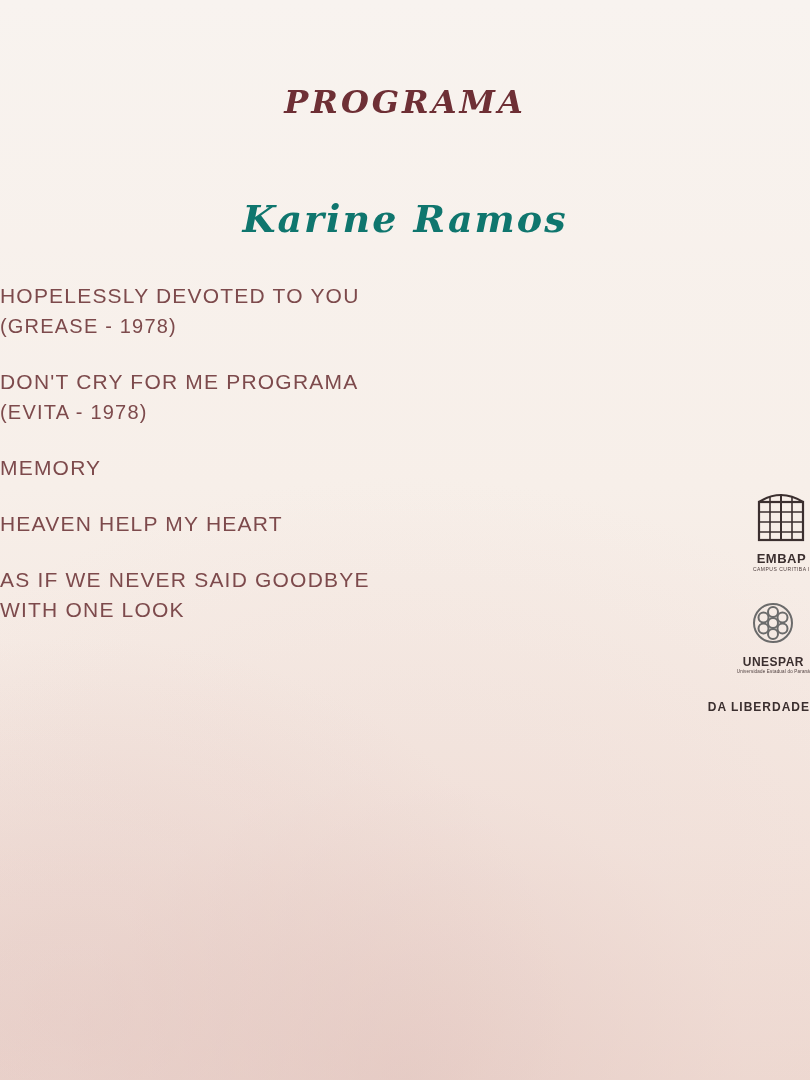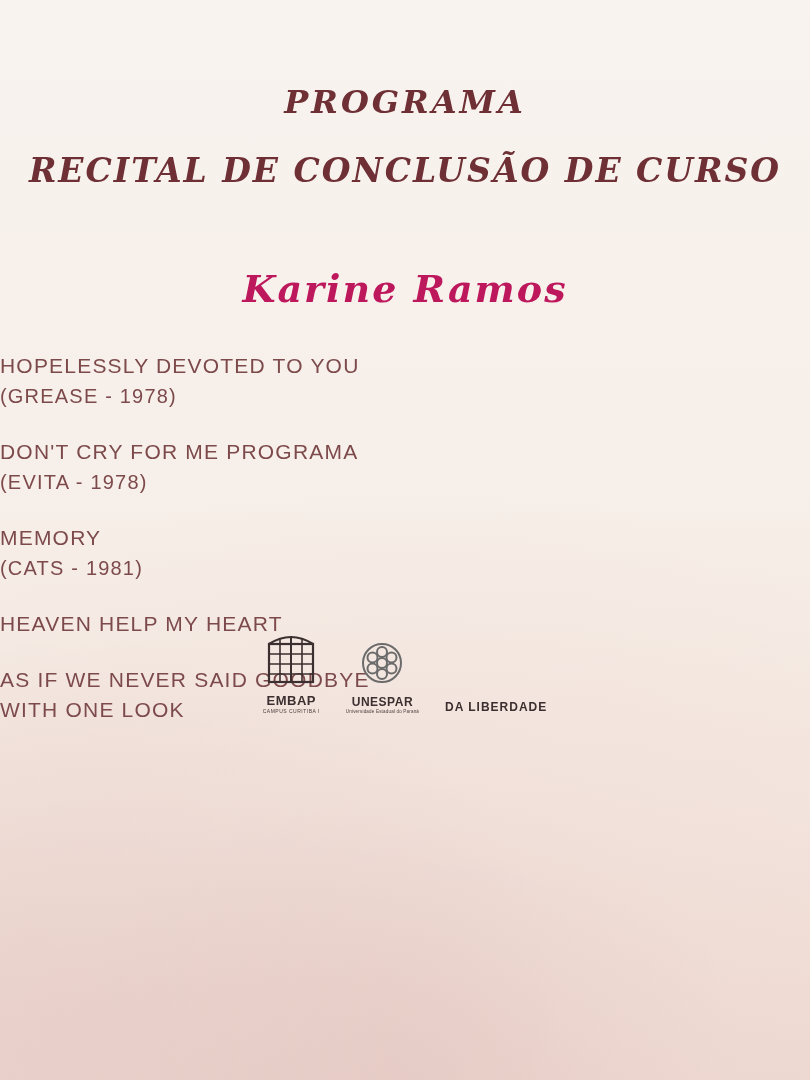--- a/index.html
+++ b/index.html
@@ -46,21 +46,21 @@
     letter-spacing: 2px;
   }
   .performer {
     text-align: center;
     margin-top: 74px;
     font-family: "DejaVu Serif", "Liberation Serif", serif;
     font-weight: bold;
     font-style: italic;
     font-size: 38px;
     letter-spacing: 2px;
-    color: #be185d;
+    color: #0f766e;
   }
   .program-list {
     margin-top: 40px;
     text-align: left;
   }
   .piece {
     margin-bottom: 26px;
   }
   .piece-line {
     font-family: "Liberation Sans", sans-serif;
@@ -80,20 +80,21 @@
   }
   .logos {
     position: absolute;
     left: 0;
     right: 0;
     bottom: 70px;
     display: flex;
     justify-content: center;
     align-items: flex-end;
     gap: 26px;
+    flex-direction: column;
   }
   .logo {
     display: flex;
     flex-direction: column;
     align-items: center;
     color: #4a3a3a;
   }
   .logo-mark {
     display: block;
   }
@@ -113,40 +114,38 @@
   .sesc-sub { font-size: 12px; letter-spacing: 1px; color: #3b2f2f; font-weight: bold; }
   .sesc-row { display: flex; align-items: flex-end; gap: 4px; }
 </style>
 </head>
 <body>
 
 <div class="page">
 
   <div class="header">
     <div class="title-main">PROGRAMA</div>
-    <div class="title-sub">RECITAL DE CONCLUSÃO DE CURSO</div>
   </div>
 
   <div class="performer">Karine Ramos</div>
 
   <div class="program-list">
 
     <div class="piece">
       <div class="piece-line">HOPELESSLY DEVOTED TO YOU</div>
       <div class="piece-source">(GREASE - 1978)</div>
     </div>
 
     <div class="piece">
       <div class="piece-line">DON'T CRY FOR ME PROGRAMA</div>
       <div class="piece-source">(EVITA - 1978)</div>
     </div>
 
     <div class="piece">
       <div class="piece-line">MEMORY</div>
-      <div class="piece-source">(CATS - 1981)</div>
     </div>
 
     <div class="piece">
       <div class="piece-line">HEAVEN HELP MY HEART</div>
     </div>
 
     <div class="piece">
       <div class="piece-line">AS IF WE NEVER SAID GOODBYE</div>
       <div class="piece-line">WITH ONE LOOK</div>
     </div>

